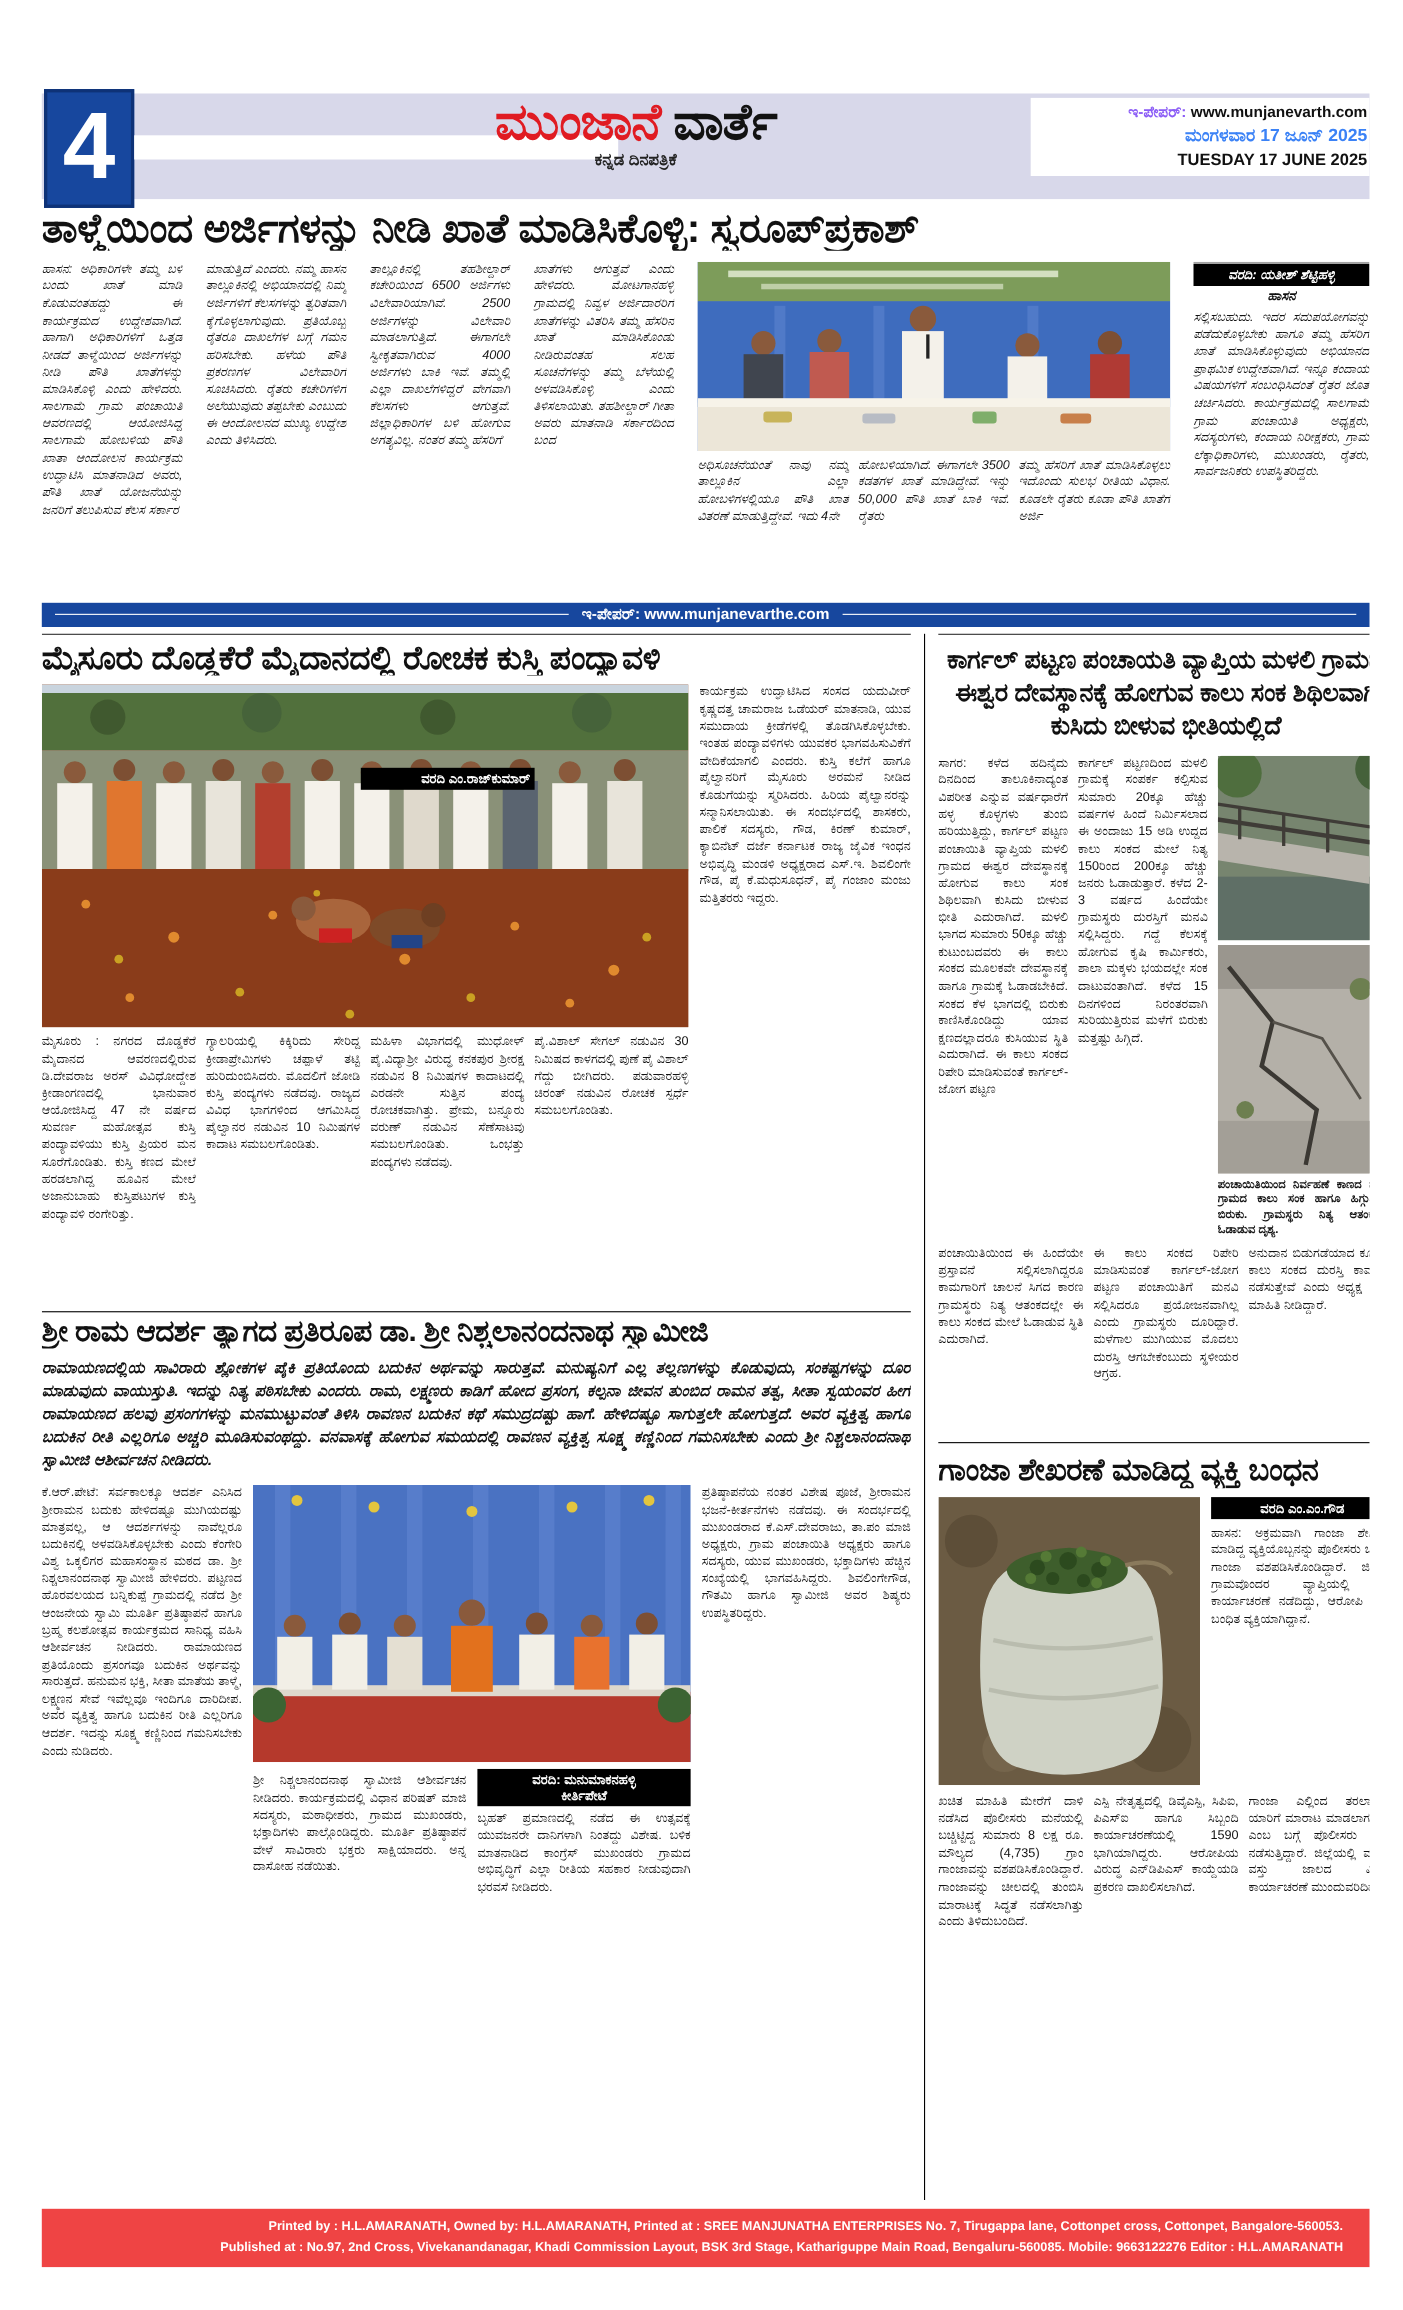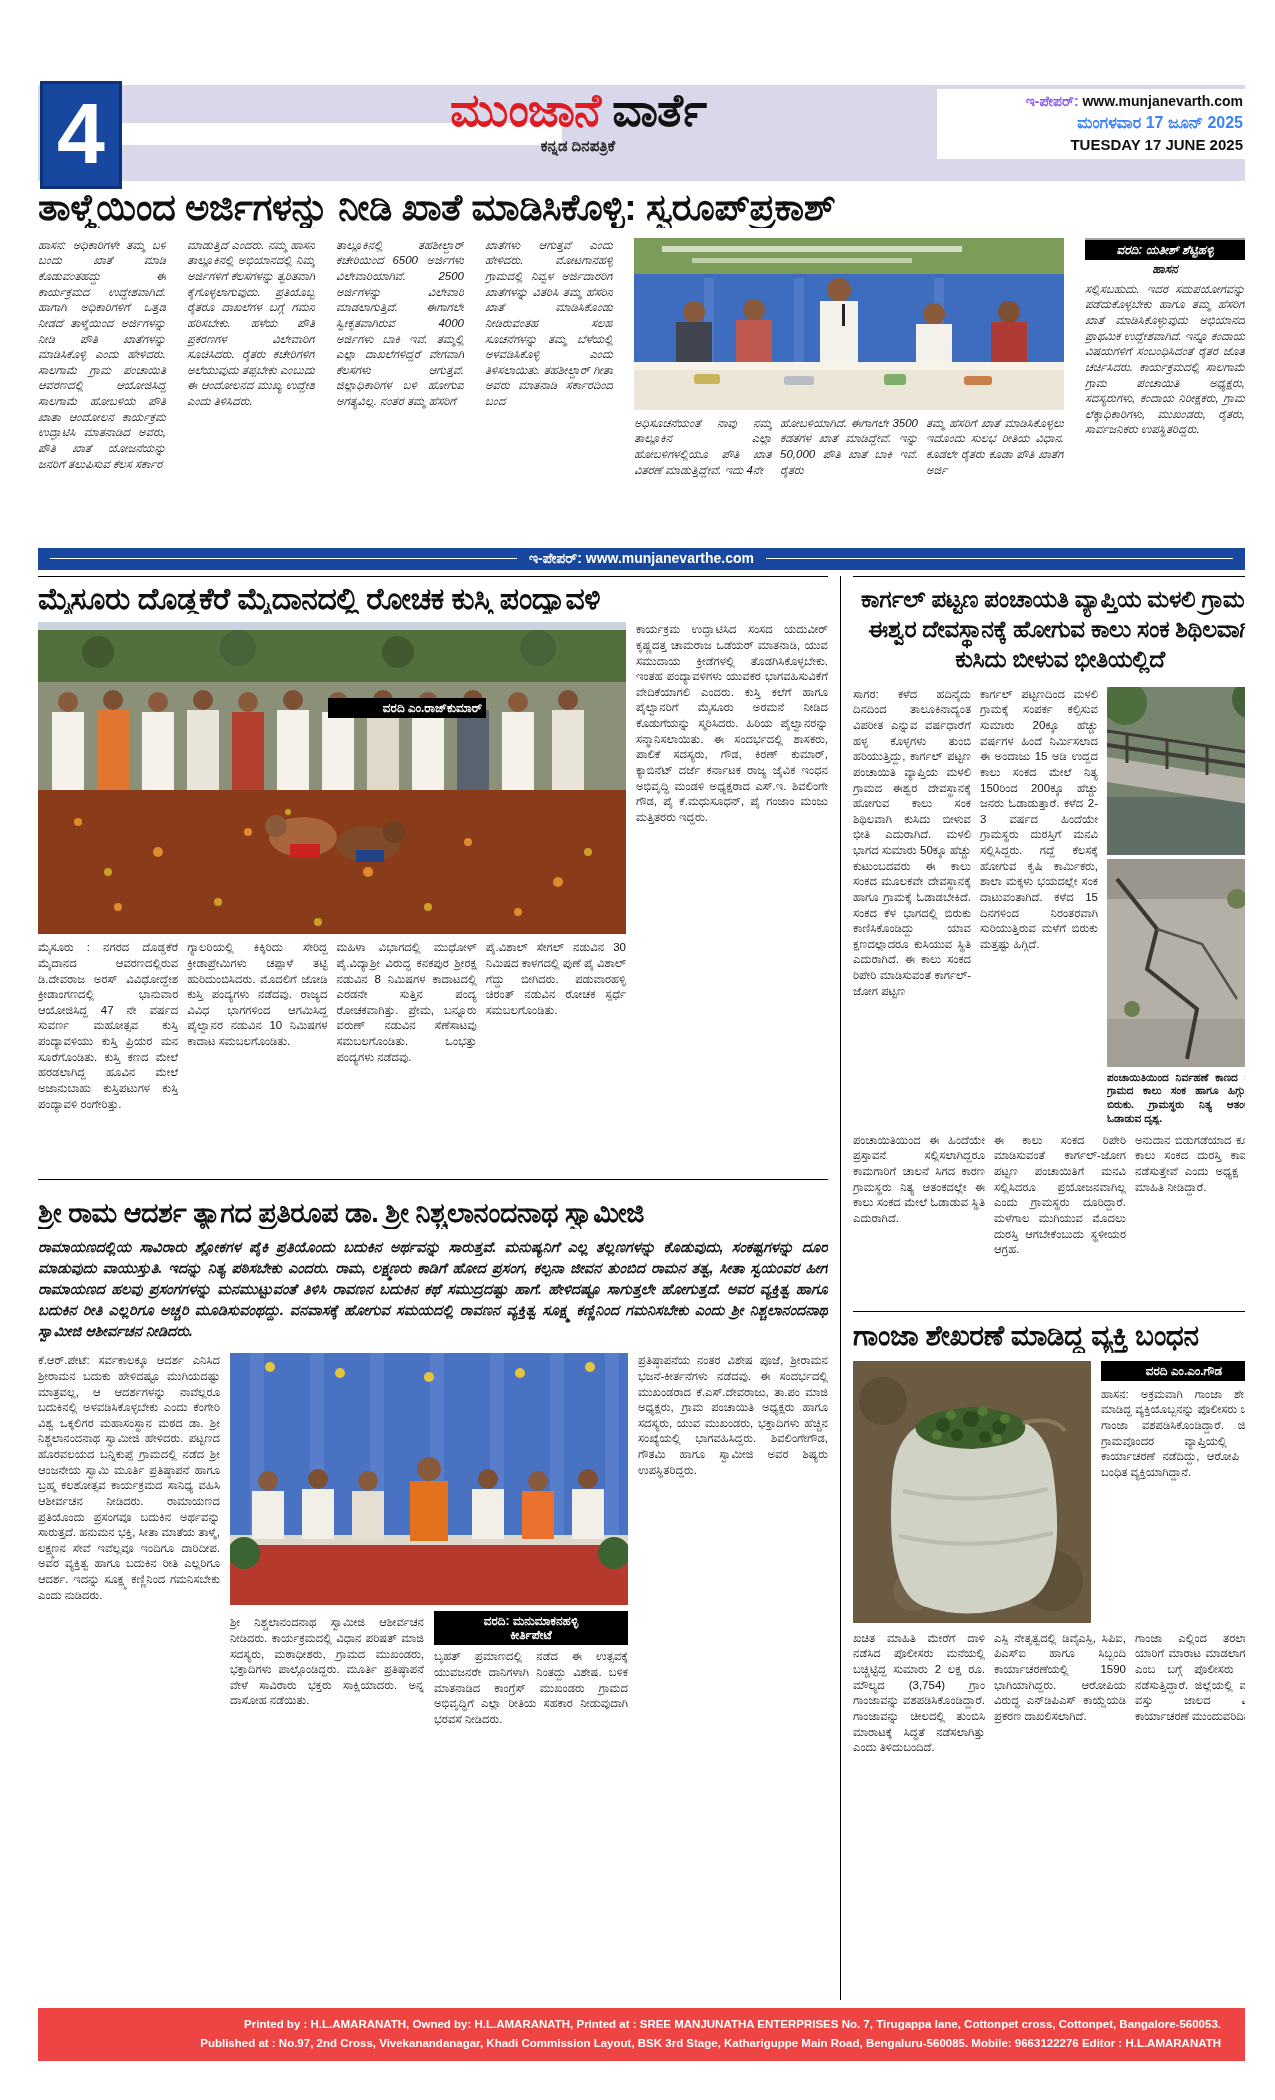--- a/index.html
+++ b/index.html
@@ -53,21 +53,21 @@
   .kusti-head{font-size:30px;font-weight:800;letter-spacing:-0.5px;line-height:1.05;white-space:nowrap;overflow:hidden;border-top:1.5px solid #000;padding-top:6px;}
   .kusti-body{display:flex;gap:10px;margin-top:8px;}
   .kusti-main{flex:0 0 588px;}
   .kusti-photo{position:relative;width:588px;height:312px;overflow:hidden;}
   .kusti-byline{position:absolute;left:290px;top:76px;width:150px;text-align:right;}
   .kusti-cols{display:flex;gap:9px;height:228px;margin-top:6px;overflow:hidden;}
   .kusti-cols .coltext{flex:1;}
   .kusti-side{flex:1;height:552px;}
 
   
-  .rama{margin-top:5px;border-top:1.5px solid #000;padding-top:18px;}
+  .rama{margin-top:18px;border-top:1.5px solid #000;padding-top:2px;}
   .rama-head{font-size:27px;font-weight:800;letter-spacing:-0.5px;white-space:nowrap;overflow:hidden;}
   .rama-intro{margin-top:8px;font-size:14.5px;font-weight:bold;font-style:italic;line-height:1.45;text-align:justify;height:108px;overflow:hidden;}
   .rama-body{display:flex;gap:10px;margin-top:8px;height:612px;overflow:hidden;}
   .rama-left{flex:0 0 182px;height:100%;}
   .rama-center{flex:0 0 398px;display:flex;flex-direction:column;}
   .rama-photo{width:398px;height:252px;overflow:hidden;}
   .rama-undercols{display:flex;gap:10px;margin-top:6px;flex:1;overflow:hidden;}
   .rama-uc{flex:1;display:flex;flex-direction:column;}
   .rama-uc .coltext{flex:1;margin-top:4px;}
   .rama-right{flex:1;height:100%;}
@@ -392,21 +392,21 @@
                 <path d="M46 175 Q119 192 200 172" fill="none" stroke="#b9bcae" stroke-width="4"></path>
                 <path d="M170 62 Q200 54 212 70" fill="none" stroke="#8a7a5c" stroke-width="4"></path>
               </svg>
             </div>
             <div class="ganja-sidecol">
               <div class="byline-box">ವರದಿ ಎಂ.ಎಂ.ಗೌಡ</div>
               <div class="coltext">ಹಾಸನ: ಅಕ್ರಮವಾಗಿ ಗಾಂಜಾ ಶೇಖರಣೆ ಮಾಡಿದ್ದ ವ್ಯಕ್ತಿಯೊಬ್ಬನನ್ನು ಪೊಲೀಸರು ಬಂಧಿಸಿ ಗಾಂಜಾ ವಶಪಡಿಸಿಕೊಂಡಿದ್ದಾರೆ. ಜಿಲ್ಲೆಯ ಗ್ರಾಮವೊಂದರ ವ್ಯಾಪ್ತಿಯಲ್ಲಿ ಈ ಕಾರ್ಯಾಚರಣೆ ನಡೆದಿದ್ದು, ಆರೋಪಿ (29) ಬಂಧಿತ ವ್ಯಕ್ತಿಯಾಗಿದ್ದಾನೆ.</div>
             </div>
           </div>
           <div class="ganja-bottom">
-            <div class="coltext">ಖಚಿತ ಮಾಹಿತಿ ಮೇರೆಗೆ ದಾಳಿ ನಡೆಸಿದ ಪೊಲೀಸರು ಮನೆಯಲ್ಲಿ ಬಚ್ಚಿಟ್ಟಿದ್ದ ಸುಮಾರು 2 ಲಕ್ಷ ರೂ. ಮೌಲ್ಯದ (3,754) ಗ್ರಾಂ ಗಾಂಜಾವನ್ನು ವಶಪಡಿಸಿಕೊಂಡಿದ್ದಾರೆ. ಗಾಂಜಾವನ್ನು ಚೀಲದಲ್ಲಿ ತುಂಬಿಸಿ ಮಾರಾಟಕ್ಕೆ ಸಿದ್ಧತೆ ನಡೆಸಲಾಗಿತ್ತು ಎಂದು ತಿಳಿದುಬಂದಿದೆ.</div>
+            <div class="coltext">ಖಚಿತ ಮಾಹಿತಿ ಮೇರೆಗೆ ದಾಳಿ ನಡೆಸಿದ ಪೊಲೀಸರು ಮನೆಯಲ್ಲಿ ಬಚ್ಚಿಟ್ಟಿದ್ದ ಸುಮಾರು 8 ಲಕ್ಷ ರೂ. ಮೌಲ್ಯದ (4,735) ಗ್ರಾಂ ಗಾಂಜಾವನ್ನು ವಶಪಡಿಸಿಕೊಂಡಿದ್ದಾರೆ. ಗಾಂಜಾವನ್ನು ಚೀಲದಲ್ಲಿ ತುಂಬಿಸಿ ಮಾರಾಟಕ್ಕೆ ಸಿದ್ಧತೆ ನಡೆಸಲಾಗಿತ್ತು ಎಂದು ತಿಳಿದುಬಂದಿದೆ.</div>
             <div class="coltext">ಎಸ್ಪಿ ನೇತೃತ್ವದಲ್ಲಿ ಡಿವೈಎಸ್ಪಿ, ಸಿಪಿಐ, ಪಿಎಸ್ಐ ಹಾಗೂ ಸಿಬ್ಬಂದಿ ಕಾರ್ಯಾಚರಣೆಯಲ್ಲಿ 1590 ಭಾಗಿಯಾಗಿದ್ದರು. ಆರೋಪಿಯ ವಿರುದ್ಧ ಎನ್‌ಡಿಪಿಎಸ್ ಕಾಯ್ದೆಯಡಿ ಪ್ರಕರಣ ದಾಖಲಿಸಲಾಗಿದೆ.</div>
             <div class="coltext">ಗಾಂಜಾ ಎಲ್ಲಿಂದ ತರಲಾಗಿತ್ತು, ಯಾರಿಗೆ ಮಾರಾಟ ಮಾಡಲಾಗುತ್ತಿತ್ತು ಎಂಬ ಬಗ್ಗೆ ಪೊಲೀಸರು ತನಿಖೆ ನಡೆಸುತ್ತಿದ್ದಾರೆ. ಜಿಲ್ಲೆಯಲ್ಲಿ ಮಾದಕ ವಸ್ತು ಜಾಲದ ವಿರುದ್ಧ ಕಾರ್ಯಾಚರಣೆ ಮುಂದುವರಿದಿದೆ.</div>
           </div>
         </div>
 
       </div>
     </div>
   </div>
 
   <div class="footer">

